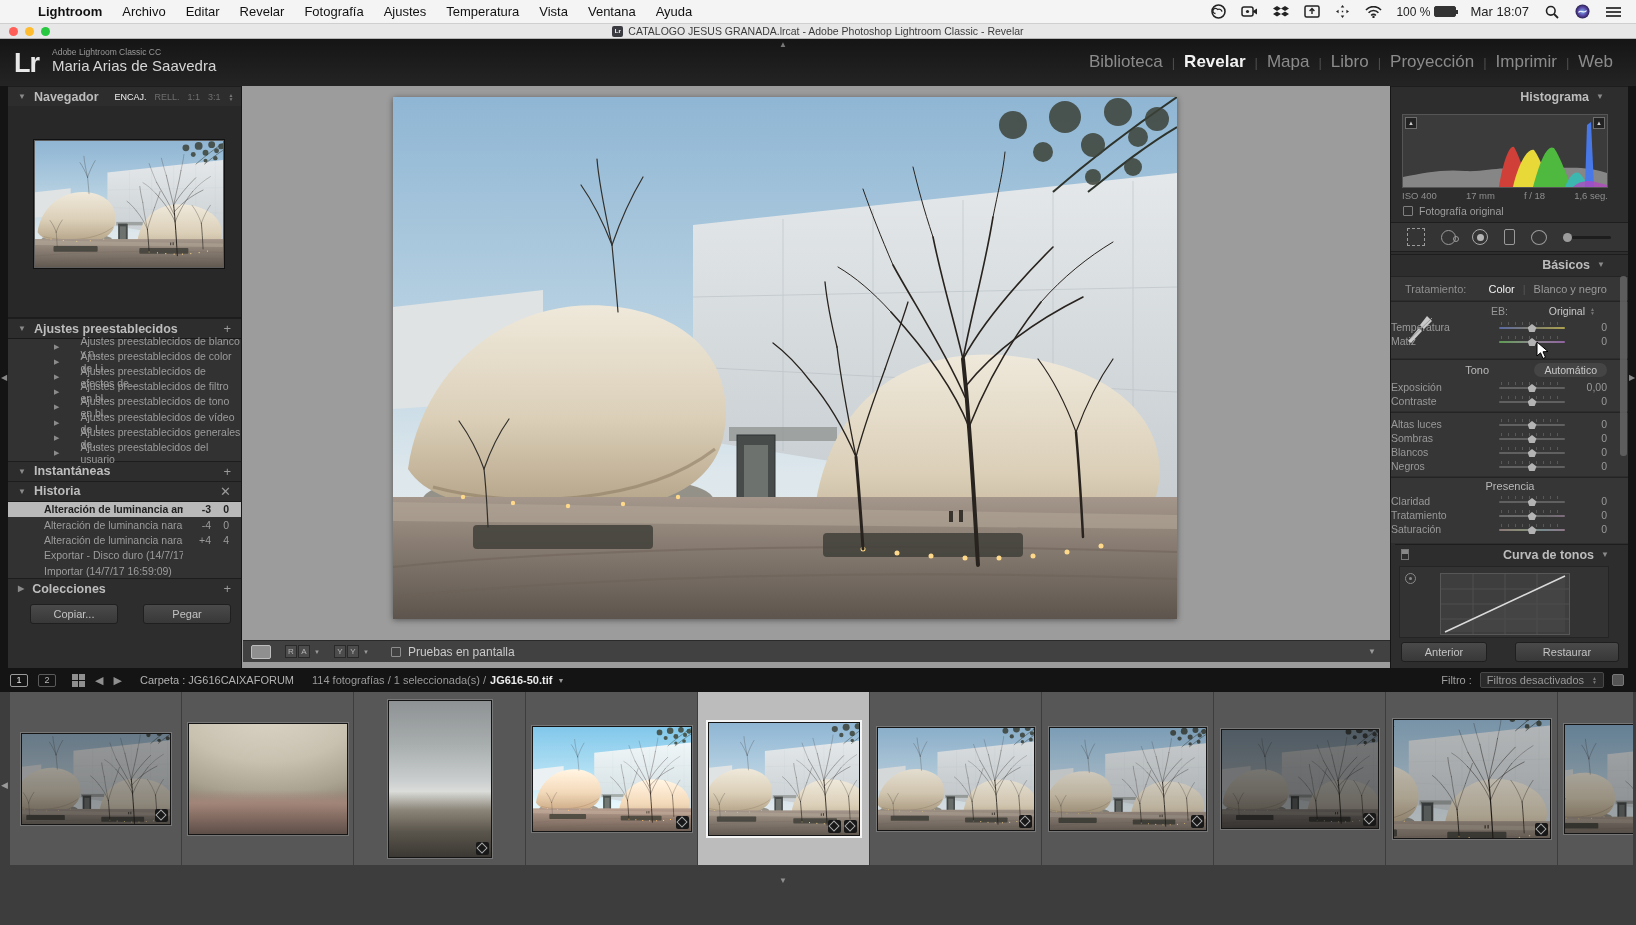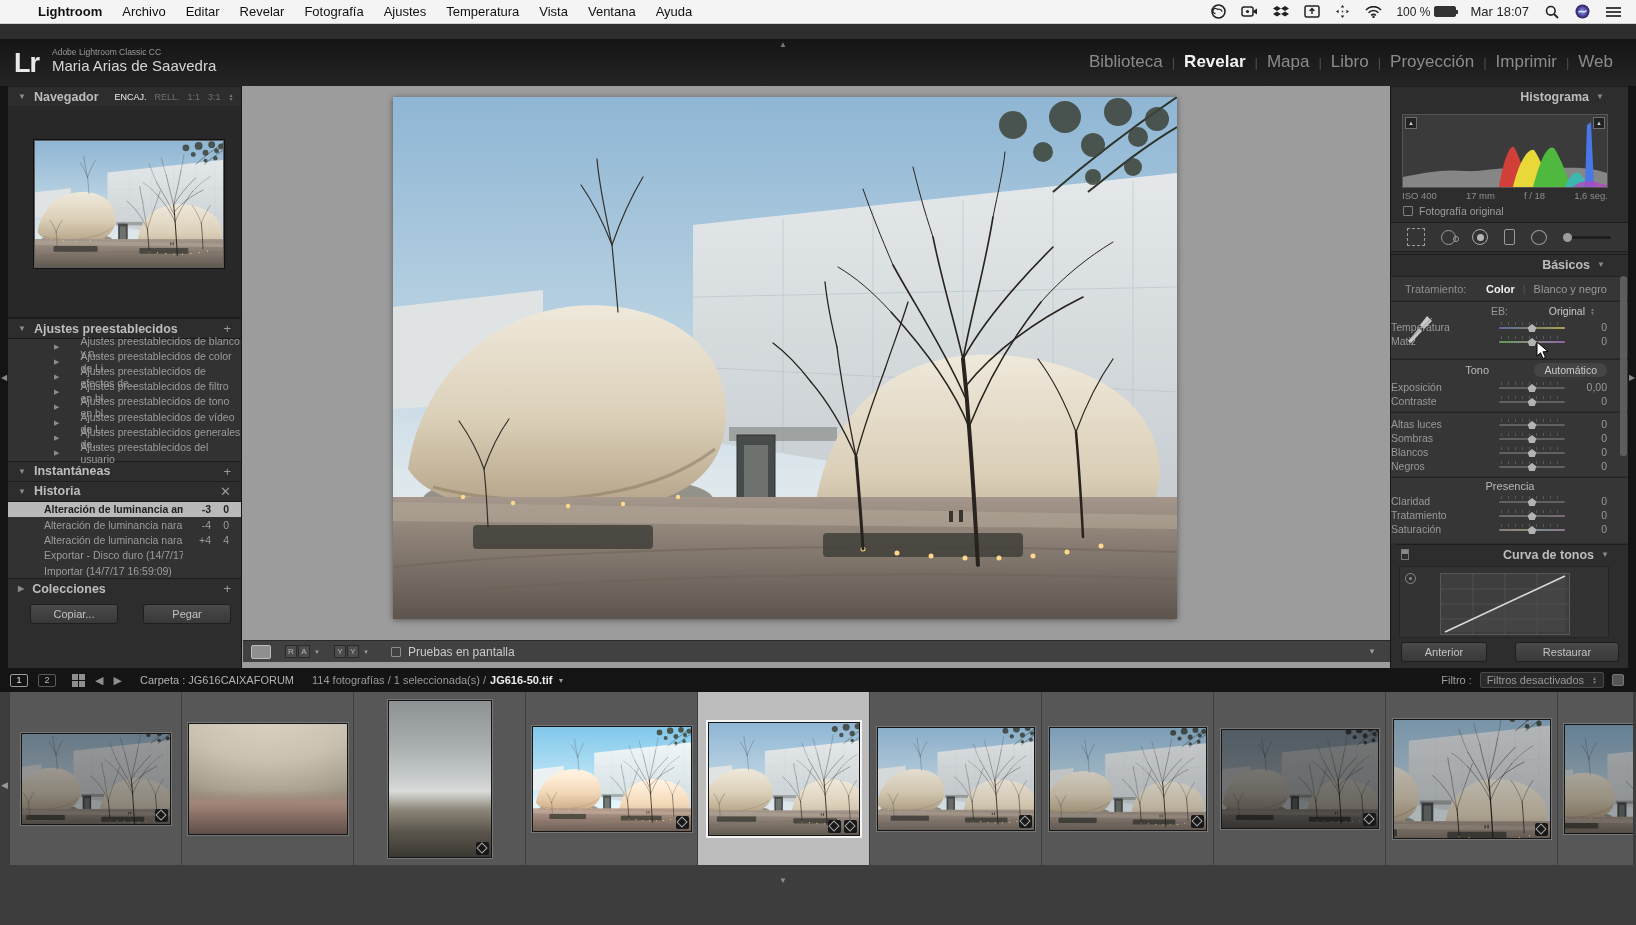--- a/index.html
+++ b/index.html
@@ -120,21 +120,21 @@
   .tool-eye::after{content:"";width:7px;height:7px;background:#b5b5b5;border-radius:50%}
   .tool-grad{width:11px;height:16px;border:1.5px solid #9a9a9a;border-radius:2px}
   .tool-radial{width:16px;height:15px;border:1.5px solid #9a9a9a;border-radius:50%}
   .tool-brush{flex:1;display:flex;align-items:center;margin-right:18px}
   .brush-knob{width:9px;height:9px;background:#9c9c9c;border-radius:50%}
   .brush-bar{flex:1;height:3px;background:#1d1d1d;border-radius:2px}
 
   .rp-block{position:absolute;left:0;width:238px;background:#363636;border-top:1px solid #242424}
   .treat-row{display:flex;align-items:center;height:24px;font-size:11px}
   .treat-lbl{color:#8f8f8f;padding-left:14px}
-  .treat-color{color:#f0f0f0;font-weight:bold;margin-left:auto}
+  .treat-color{color:#f0f0f0;font-weight:normal;margin-left:auto}
   .treat-sep{color:#555;margin:0 8px}
   .treat-bw{color:#9a9a9a;margin-right:22px}
 
   .slider-row{display:flex;align-items:center;height:14px}
   .sl-label{width:108px;text-align:left;padding-right:10px;font-size:10.5px;color:#999;white-space:nowrap}
   .sl-track{position:relative;width:66px;height:10px}
   .sl-track::before{content:"";position:absolute;left:0;right:0;top:5px;height:2px;background:#606060;border-radius:1px}
   .sl-track::after{content:"";position:absolute;left:2px;right:2px;top:0;height:3px;
     background:repeating-linear-gradient(90deg,#585858 0 1px,transparent 1px 7px)}
   .sl-track.temp::before{background:linear-gradient(90deg,#5a68a4,#80806c,#aca24e)}
@@ -439,20 +439,31 @@
             <g stroke="#222" stroke-width="1.7">
               <line x1="0" y1="2" x2="15" y2="2"></line>
               <line x1="0" y1="6" x2="15" y2="6"></line>
               <line x1="0" y1="10" x2="15" y2="10"></line>
             </g>
           </svg>
         </span>
     </div>
   </div>
 
+  <div class="titlebar">
+    <div class="traffic">
+      <span class="tl r"></span>
+      <span class="tl y"></span>
+      <span class="tl g"></span>
+    </div>
+    <div class="win-title">
+      <span class="win-badge">Lr</span>
+      <span>CATALOGO JESUS GRANADA.lrcat - Adobe Photoshop Lightroom Classic - Revelar</span>
+    </div>
+  </div>
 
   <div class="app-header">
     <span class="top-collapse tri tri-u"></span>
     <div class="lr-logo">Lr</div>
     <div class="id-block">
       <div class="id-small">Adobe Lightroom Classic CC</div>
       <div class="id-name">Maria Arias de Saavedra</div>
     </div>
     <div class="modules">
       <span class="module">Biblioteca</span>

